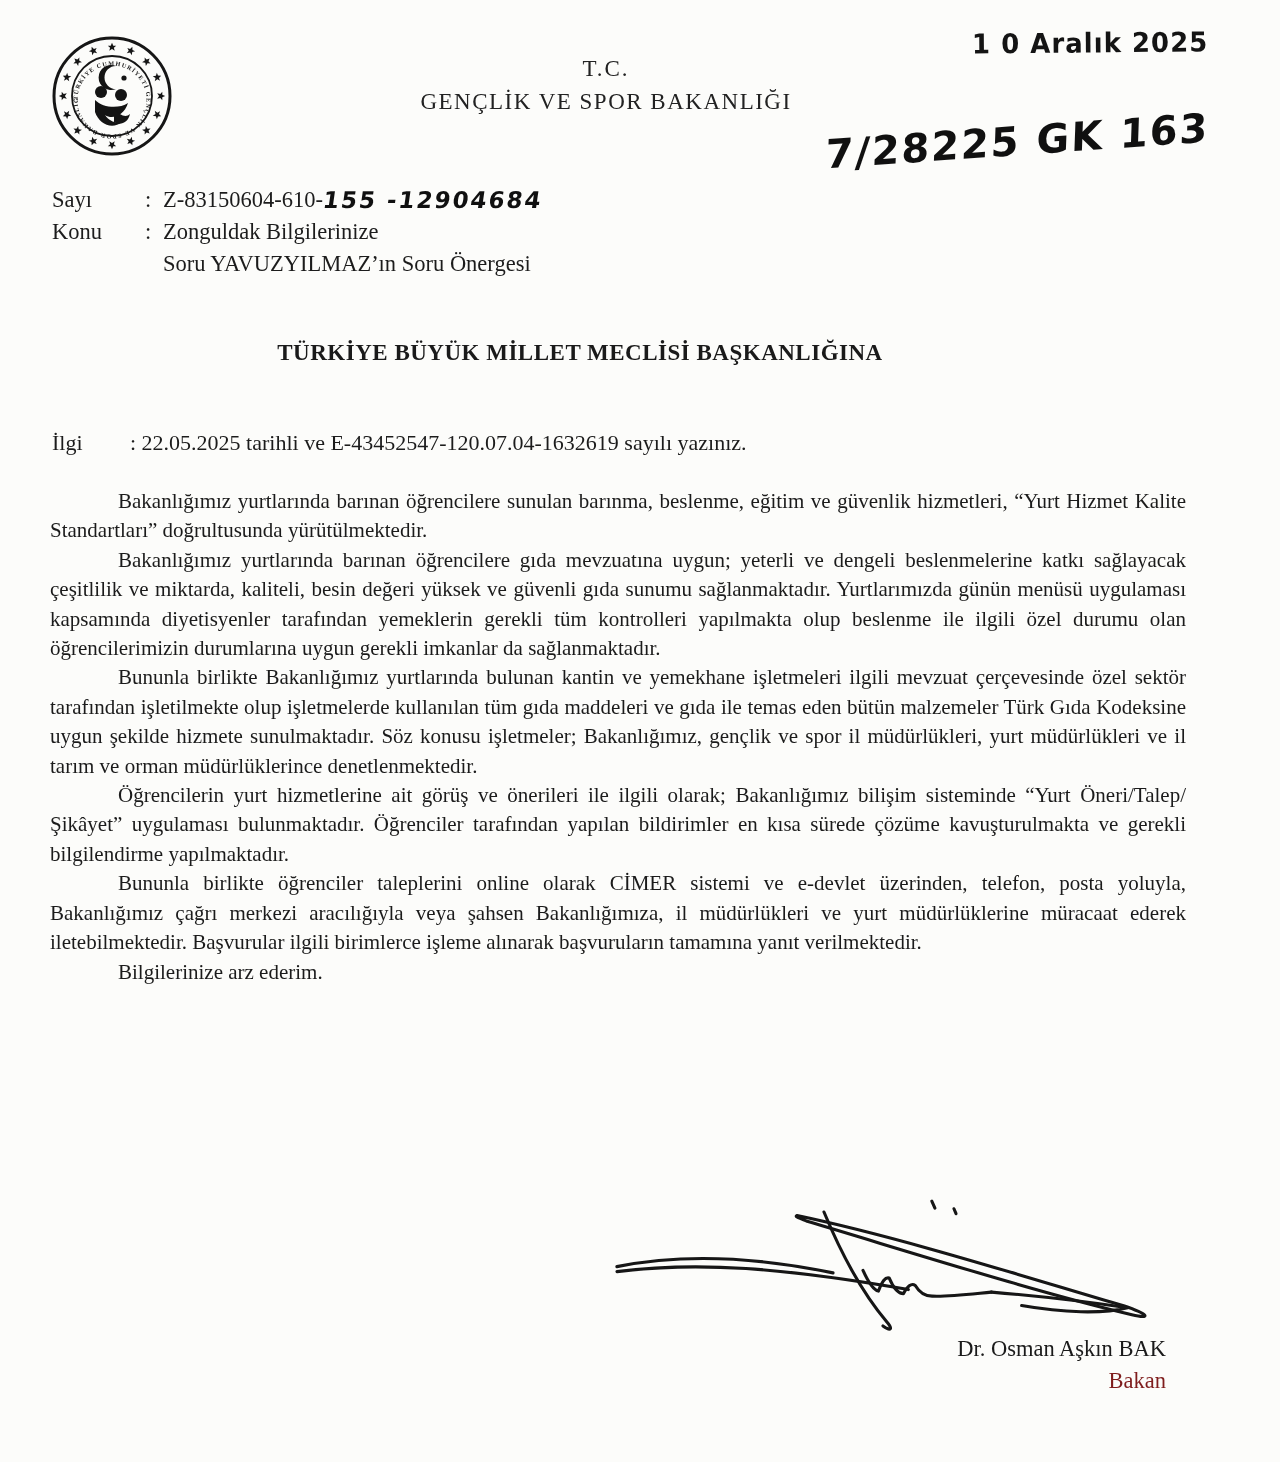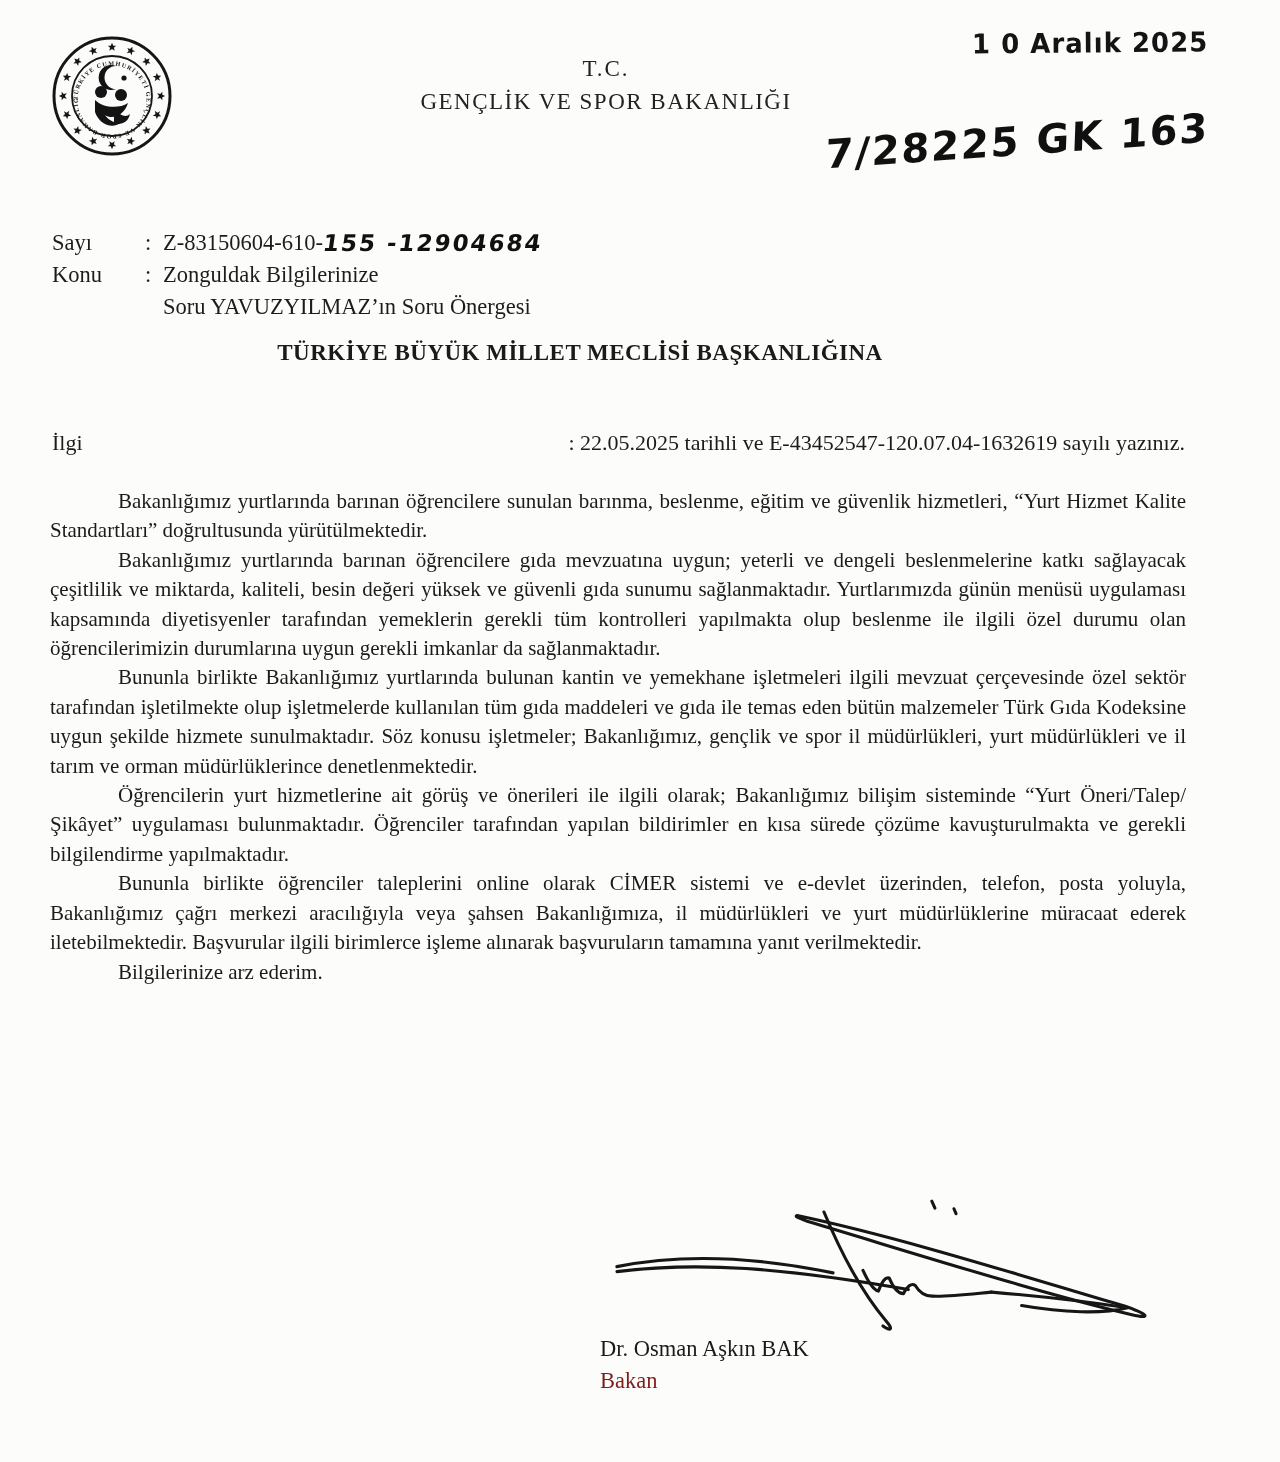--- a/index.html
+++ b/index.html
@@ -34,52 +34,52 @@
     font-weight:bold;color:#101010;
   }
   .hand-ref{
     position:absolute;top:118px;right:70px;
     font-size:40px;
     transform:rotate(-4deg) skewX(-6deg);
     letter-spacing:2px;white-space:nowrap;
   }
 
   
-  .ref-block{position:absolute;left:52px;top:184px;font-size:22.5px;line-height:32px;margin-top:43px;}
+  .ref-block{position:absolute;left:52px;top:184px;font-size:22.5px;line-height:32px;}
   .ref-row{display:flex;}
   .ref-label{width:93px;}
   .ref-colon{width:18px;}
   .ref-hand{font-size:23px;transform:skewX(-8deg);display:inline-block;letter-spacing:2px;}
   .konu-cont{margin-left:111px;}
 
   
   .recipient-title{
     position:absolute;top:340px;left:0;right:120px;
     text-align:center;font-weight:bold;font-size:23px;
     letter-spacing:0.5px;color:#1a1a1a;
   }
 
   
   .ilgi-row{
     position:absolute;left:52px;top:430px;right:95px;
-    font-size:22px;display:flex;justify-content:space-between;
+    font-size:22px;display:flex;
   }
   .ilgi-label{width:78px;}
 
   
   .body-text{
     position:absolute;left:50px;top:487px;right:94px;
     font-size:21px;line-height:29.4px;
     text-align:justify;color:#1b1b1b;
   }
   .body-text p{margin:0;text-indent:68px;}
   .closing{margin-top:0;text-indent:68px;text-align:left;}
 
   
-  .sig-block{position:absolute;left:600px;top:1200px;width:566px;text-align:left;}
+  .sig-block{position:absolute;left:600px;top:1200px;width:566px;text-align:right;}
   .sig-scribble{display:block;margin:0 auto -6px auto;transform:rotate(-1deg);}
   .sig-name{font-size:22.5px;color:#1a1a1a;margin-top:2px;}
   .sig-title{font-size:22.5px;color:#7f1d1d;margin-top:6px;}
 </style>
 </head>
 <body>
 
 <div class="page">
 
   <div class="seal">

